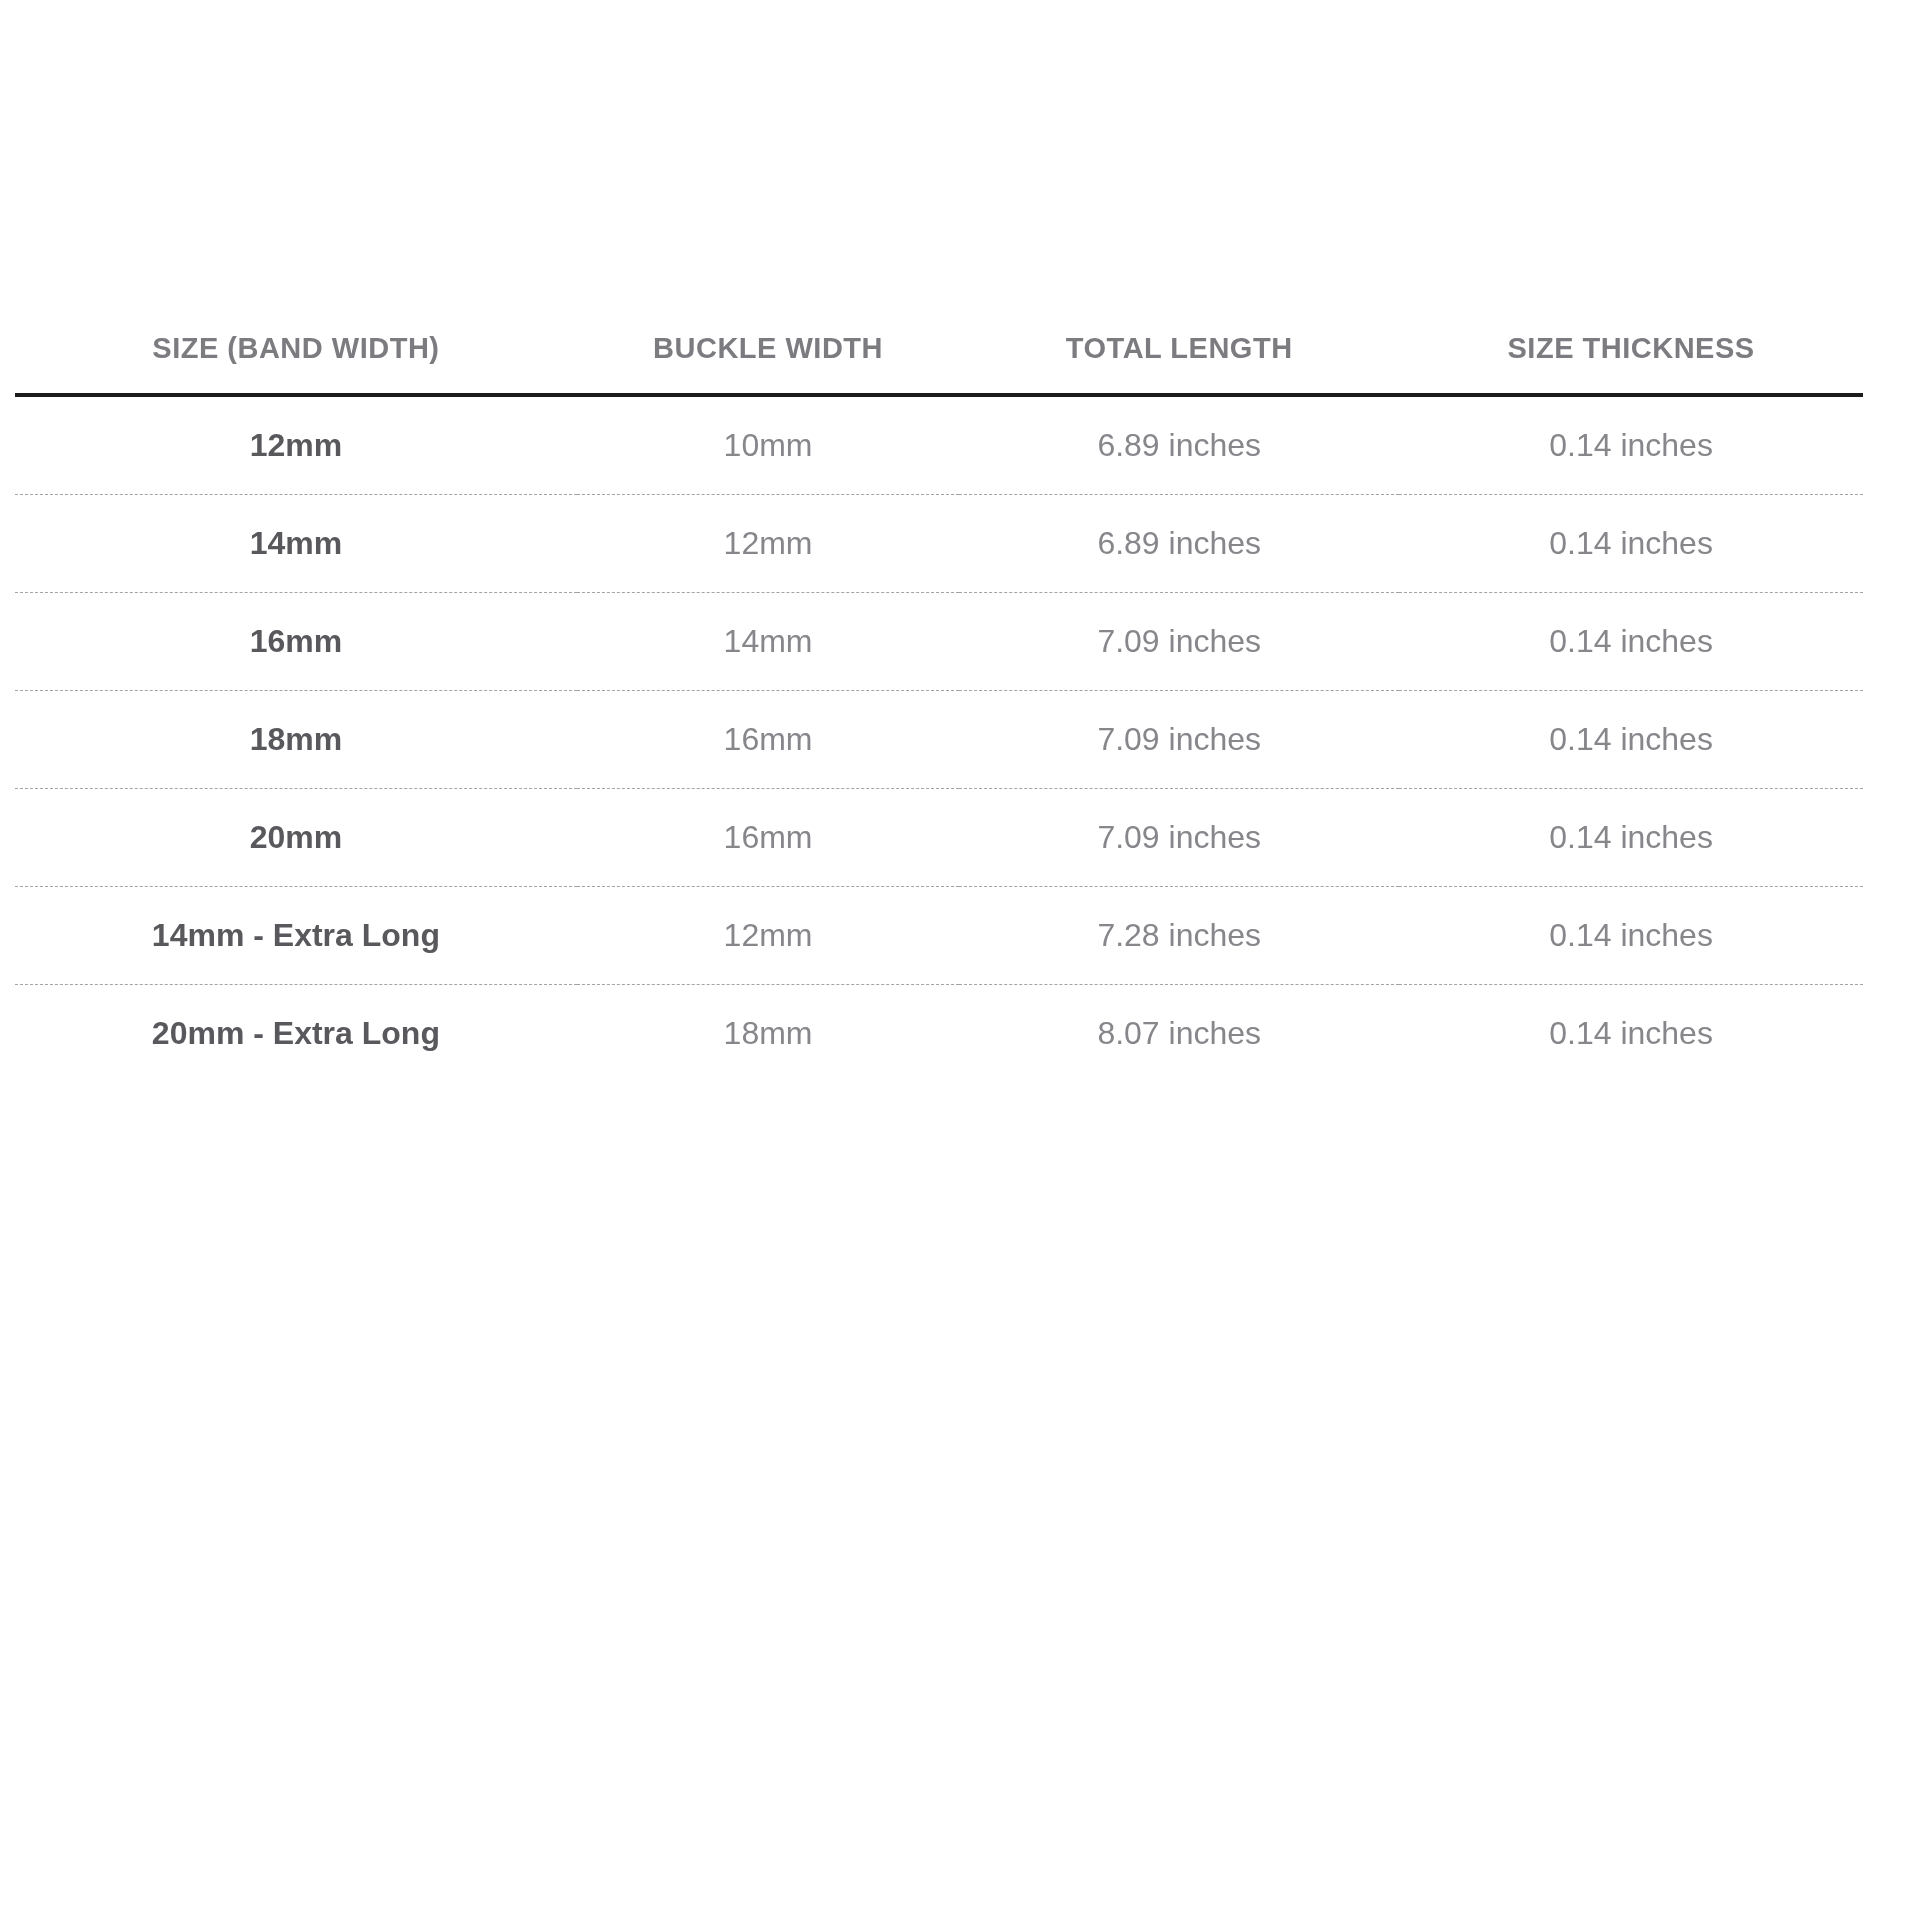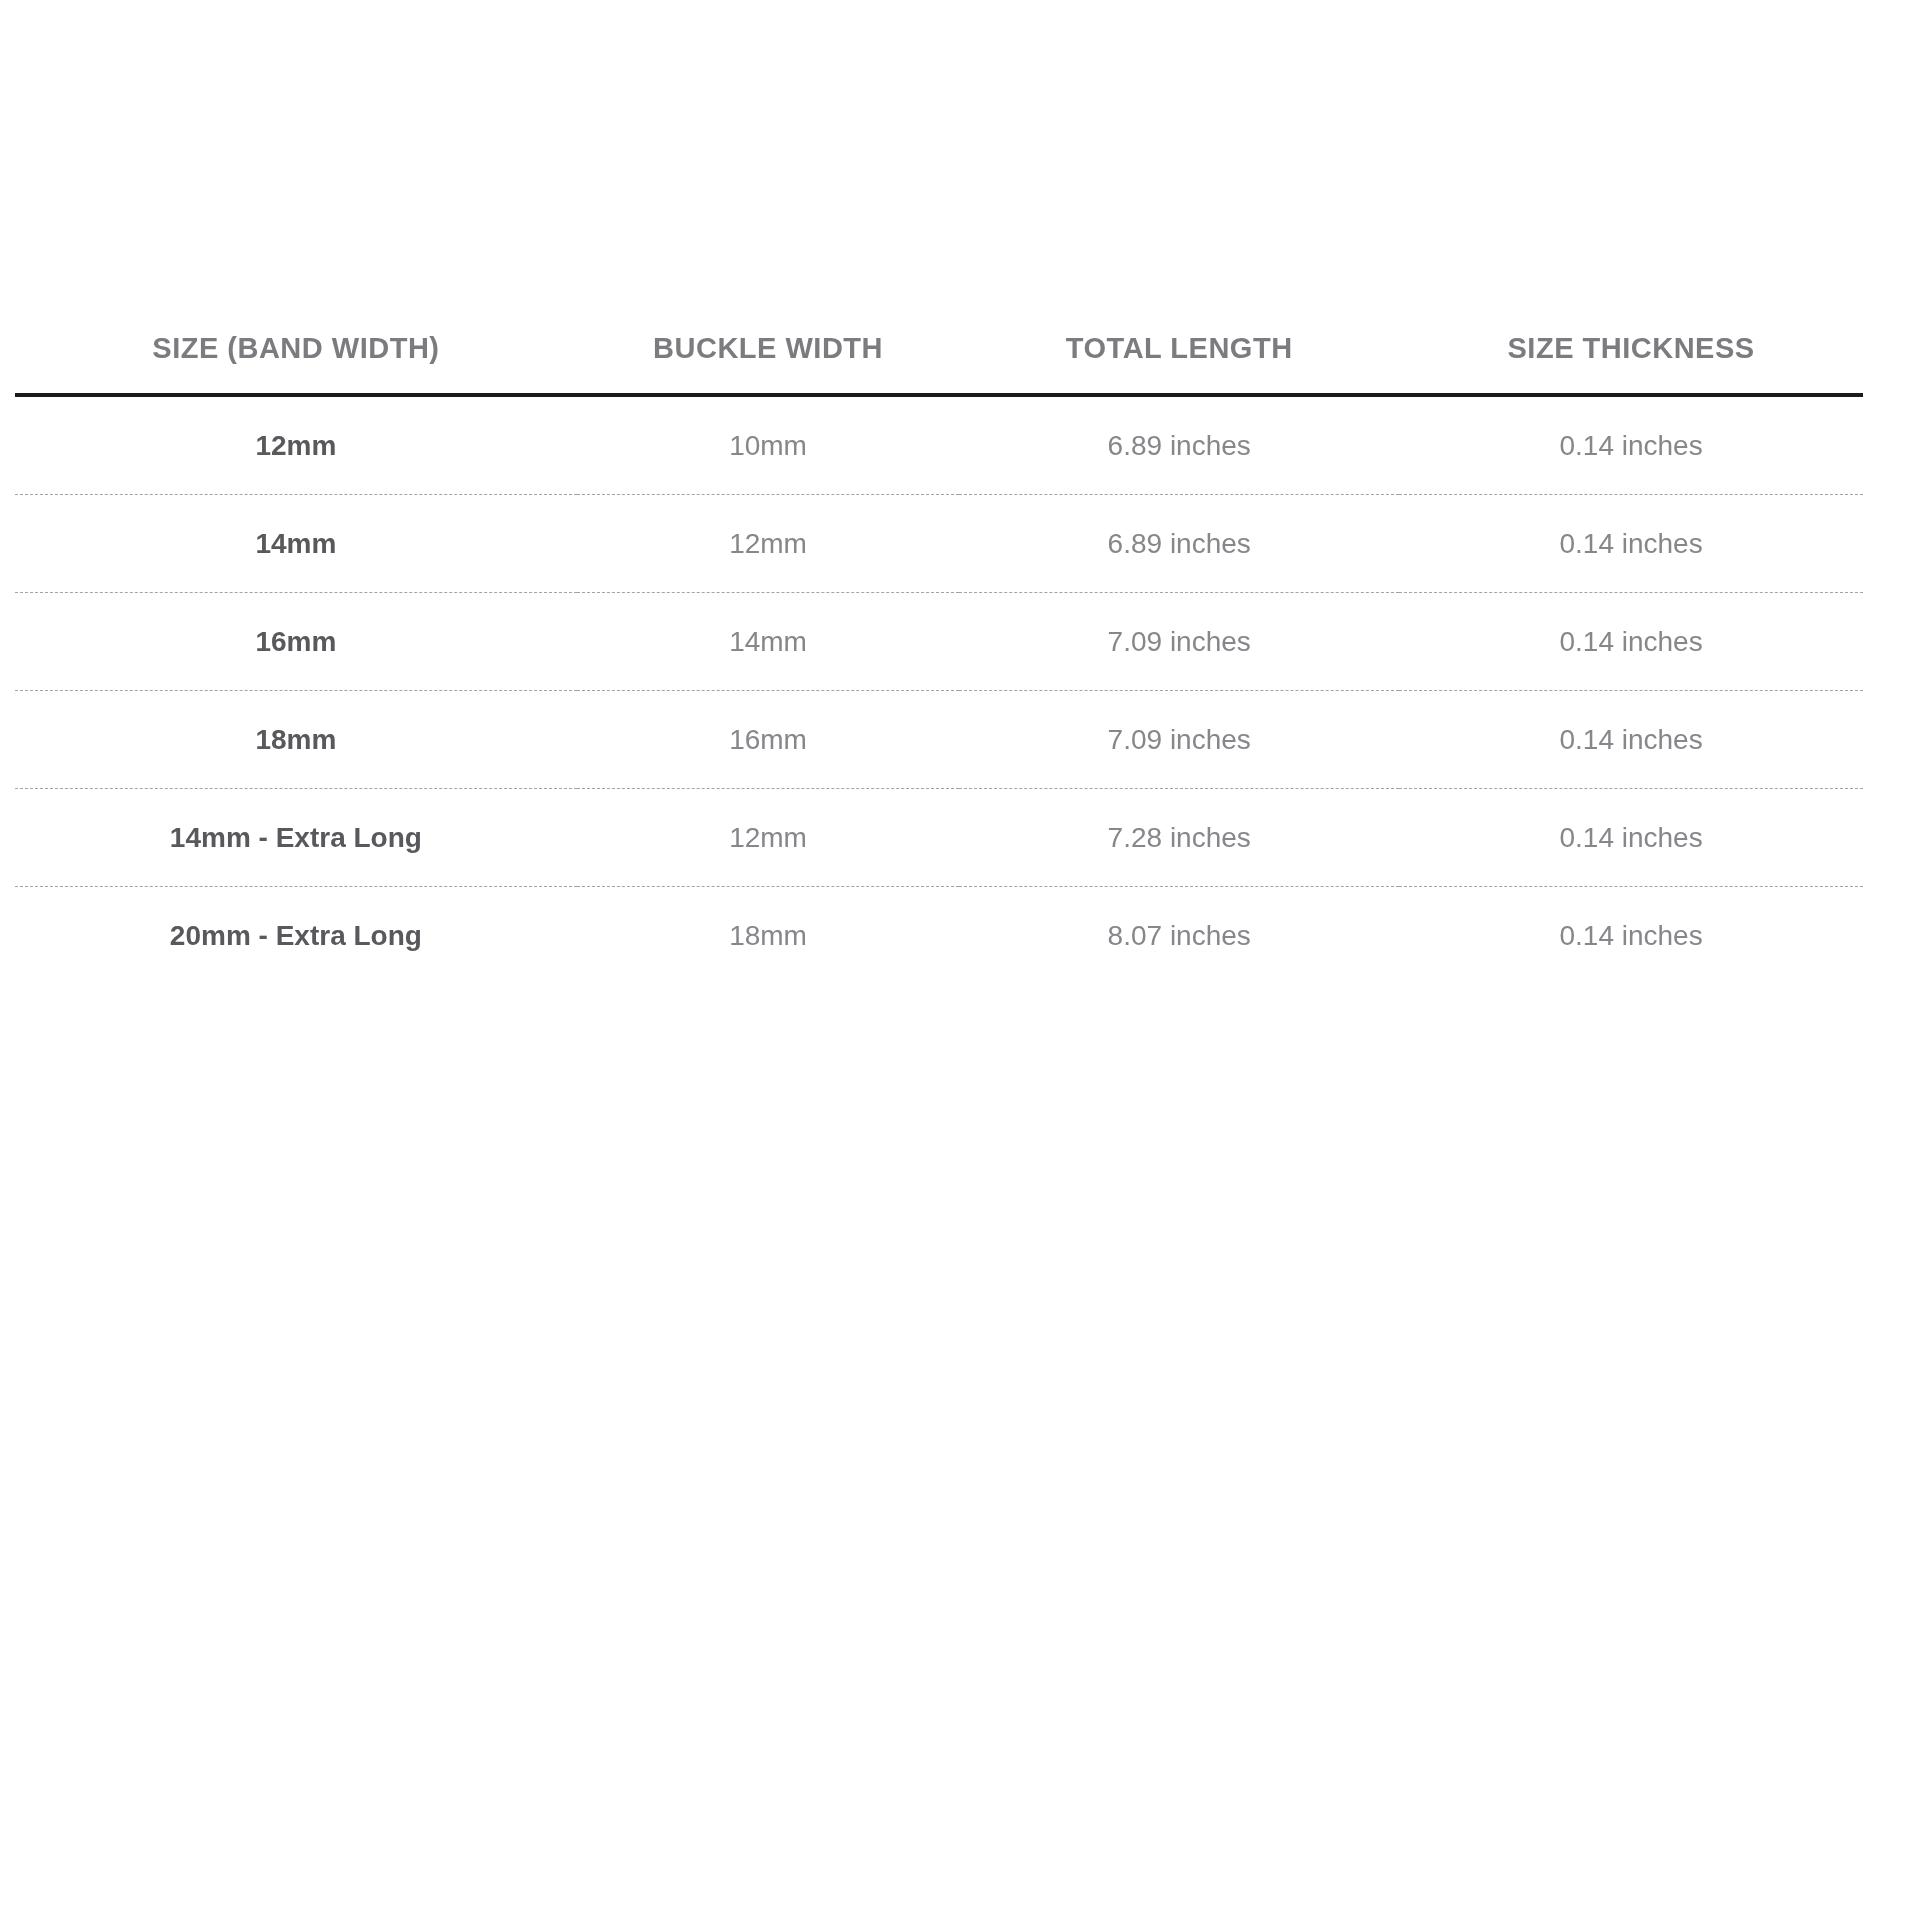--- a/index.html
+++ b/index.html
@@ -27,21 +27,21 @@
     font-weight: 700;
     color: #7b7b80;
     letter-spacing: 0.5px;
     text-align: center;
     vertical-align: middle;
     padding: 21px 0 28px 0;
     border-bottom: 4.7px solid #1b1b1b;
     white-space: nowrap;
   }
   .size-chart td {
-    font-size: 28px;
+    font-size: 32px;
     color: #86868b;
     text-align: center;
     vertical-align: middle;
     height: 95px;
     white-space: nowrap;
   }
   .size-chart tbody tr + tr td {
     border-top: 1.9px dashed #a3a3a3;
   }
   .size-chart td.size-cell {
@@ -86,20 +86,26 @@
     <td>7.09 inches</td>
     <td>0.14 inches</td>
   </tr>
       <tr>
     <td class="size-cell">18mm</td>
     <td>16mm</td>
     <td>7.09 inches</td>
     <td>0.14 inches</td>
   </tr>
       <tr>
+    <td class="size-cell">20mm</td>
+    <td>16mm</td>
+    <td>7.09 inches</td>
+    <td>0.14 inches</td>
+  </tr>
+      <tr>
     <td class="size-cell">14mm - Extra Long</td>
     <td>12mm</td>
     <td>7.28 inches</td>
     <td>0.14 inches</td>
   </tr>
       <tr>
     <td class="size-cell">20mm - Extra Long</td>
     <td>18mm</td>
     <td>8.07 inches</td>
     <td>0.14 inches</td>

